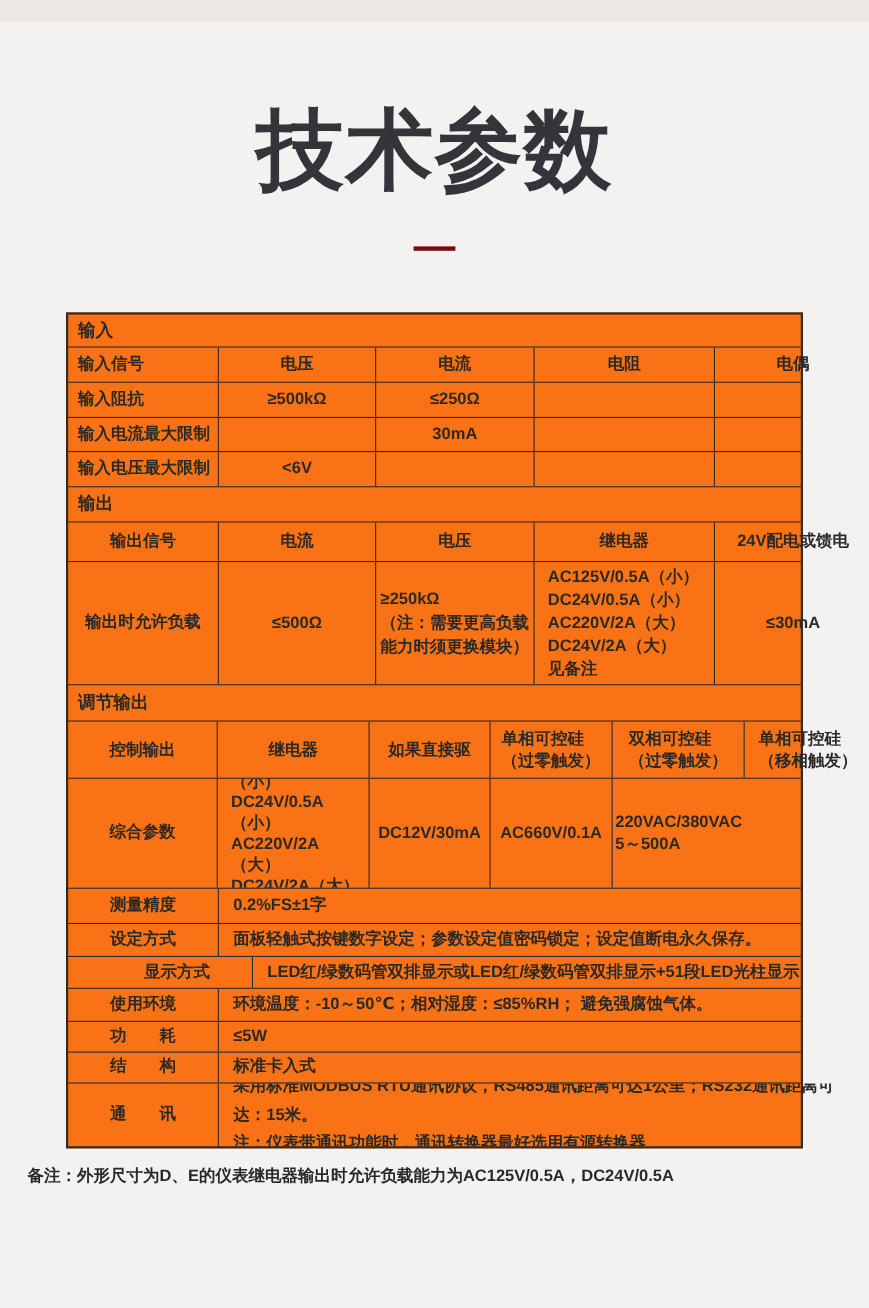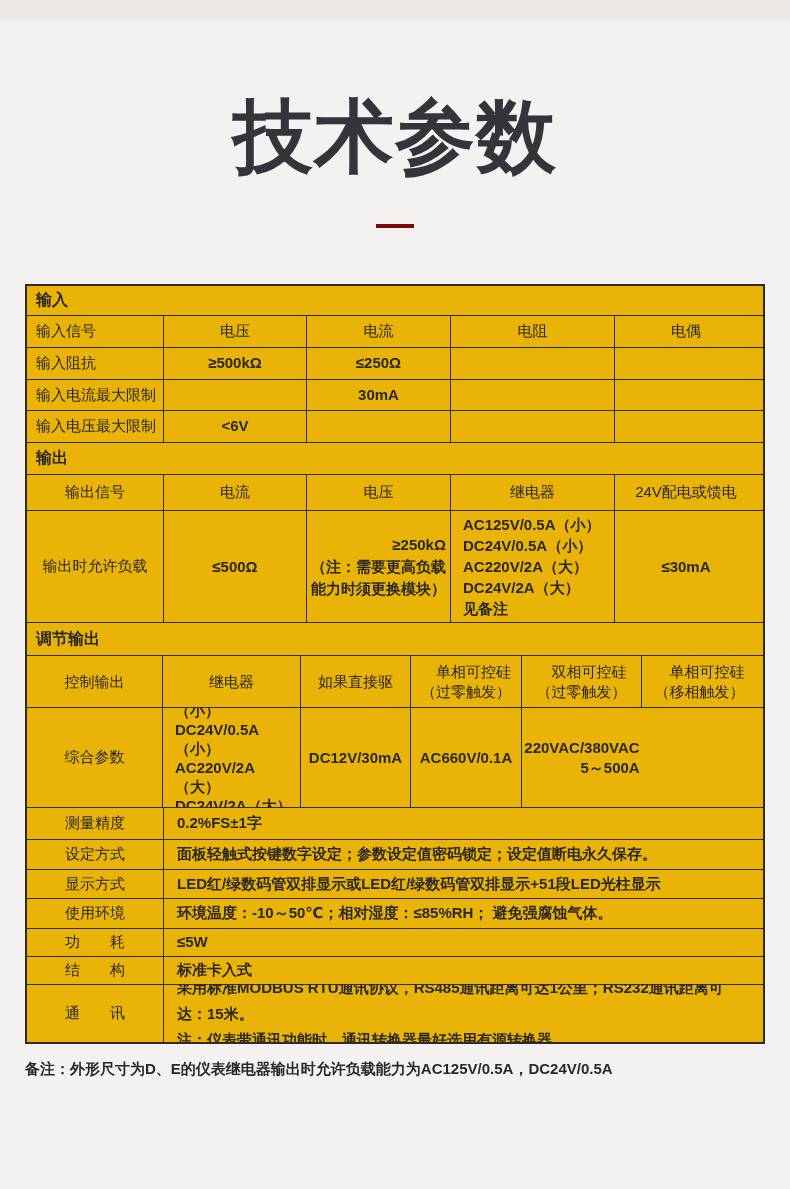--- a/index.html
+++ b/index.html
@@ -15,44 +15,44 @@
   }
   .top-band{width:790px;height:20px;background:#ebe8e5;}
   .page-title{
     margin:74px 0 0;text-align:center;
     font-size:80px;line-height:86px;font-weight:700;letter-spacing:1px;
     color:#36333a;
   }
   .divider{width:38px;height:4px;background:#7b0b0b;margin:44px auto 0;}
   
   .tt{
-    width:740px;margin:56px auto 0;
+    width:670px;margin:56px auto 0;
     border:2px solid var(--bc);box-sizing:border-box;
-    background:#eab308;
+    background:#f97316;
   }
   .sth{
     display:flex;align-items:center;
     padding-left:9px;box-sizing:border-box;
     font-size:16px;font-weight:700;
     border-bottom:1.5px solid var(--bc);
   }
   .row{display:grid;border-bottom:1.5px solid var(--bc);box-sizing:border-box;}
   .row.last{border-bottom:none;}
   .g5{grid-template-columns:137px 143px 144px 164px 142px;}
   .g6{grid-template-columns:136px 138px 110px 111px 120px 115px;}
   .g2{grid-template-columns:137px 593px;}
   .cell{
     display:flex;align-items:center;justify-content:center;
-    text-align:right;white-space:pre-line;
+    text-align:left;white-space:pre-line;
     font-size:15px;font-weight:600;line-height:1.35;
     border-right:1.5px solid var(--bc);box-sizing:border-box;
     padding:0 2px;overflow:hidden;
   }
   .cell:last-child{border-right:none;}
-  .hd{font-weight:400;}
+  .hd{font-weight:700;}
   .leftc{justify-content:flex-start;text-align:left;padding-left:9px;}
   .blk{justify-content:flex-start;text-align:left;padding-left:12px;}
   .blk8{justify-content:flex-start;text-align:left;padding-left:9px;}
   .val{justify-content:flex-start;text-align:left;padding-left:13px;padding-right:4px;}
   .lh22{line-height:22px;}
   .lh21{line-height:21px;}
   .lh20{line-height:20px;}
   .lh19{line-height:19px;}
   .lh26{line-height:26px;}
   .footnote{
@@ -148,21 +148,21 @@
   </div>
 
   <div class="row g2" style="height:32px;">
     <div class="cell hd">测量精度</div>
     <div class="cell val">0.2%FS±1字</div>
   </div>
   <div class="row g2" style="height:30px;">
     <div class="cell hd">设定方式</div>
     <div class="cell val">面板轻触式按键数字设定；参数设定值密码锁定；设定值断电永久保存。</div>
   </div>
-  <div class="row g2" style="height:29px;">
+  <div class="row g2" style="height:29px;padding-left:31px;">
     <div class="cell hd">显示方式</div>
     <div class="cell val">LED红/绿数码管双排显示或LED红/绿数码管双排显示+51段LED光柱显示</div>
   </div>
   <div class="row g2" style="height:30px;">
     <div class="cell hd">使用环境</div>
     <div class="cell val">环境温度：-10～50℃；相对湿度：≤85%RH； 避免强腐蚀气体。</div>
   </div>
   <div class="row g2" style="height:28px;">
     <div class="cell hd">功　　耗</div>
     <div class="cell val">≤5W</div>

